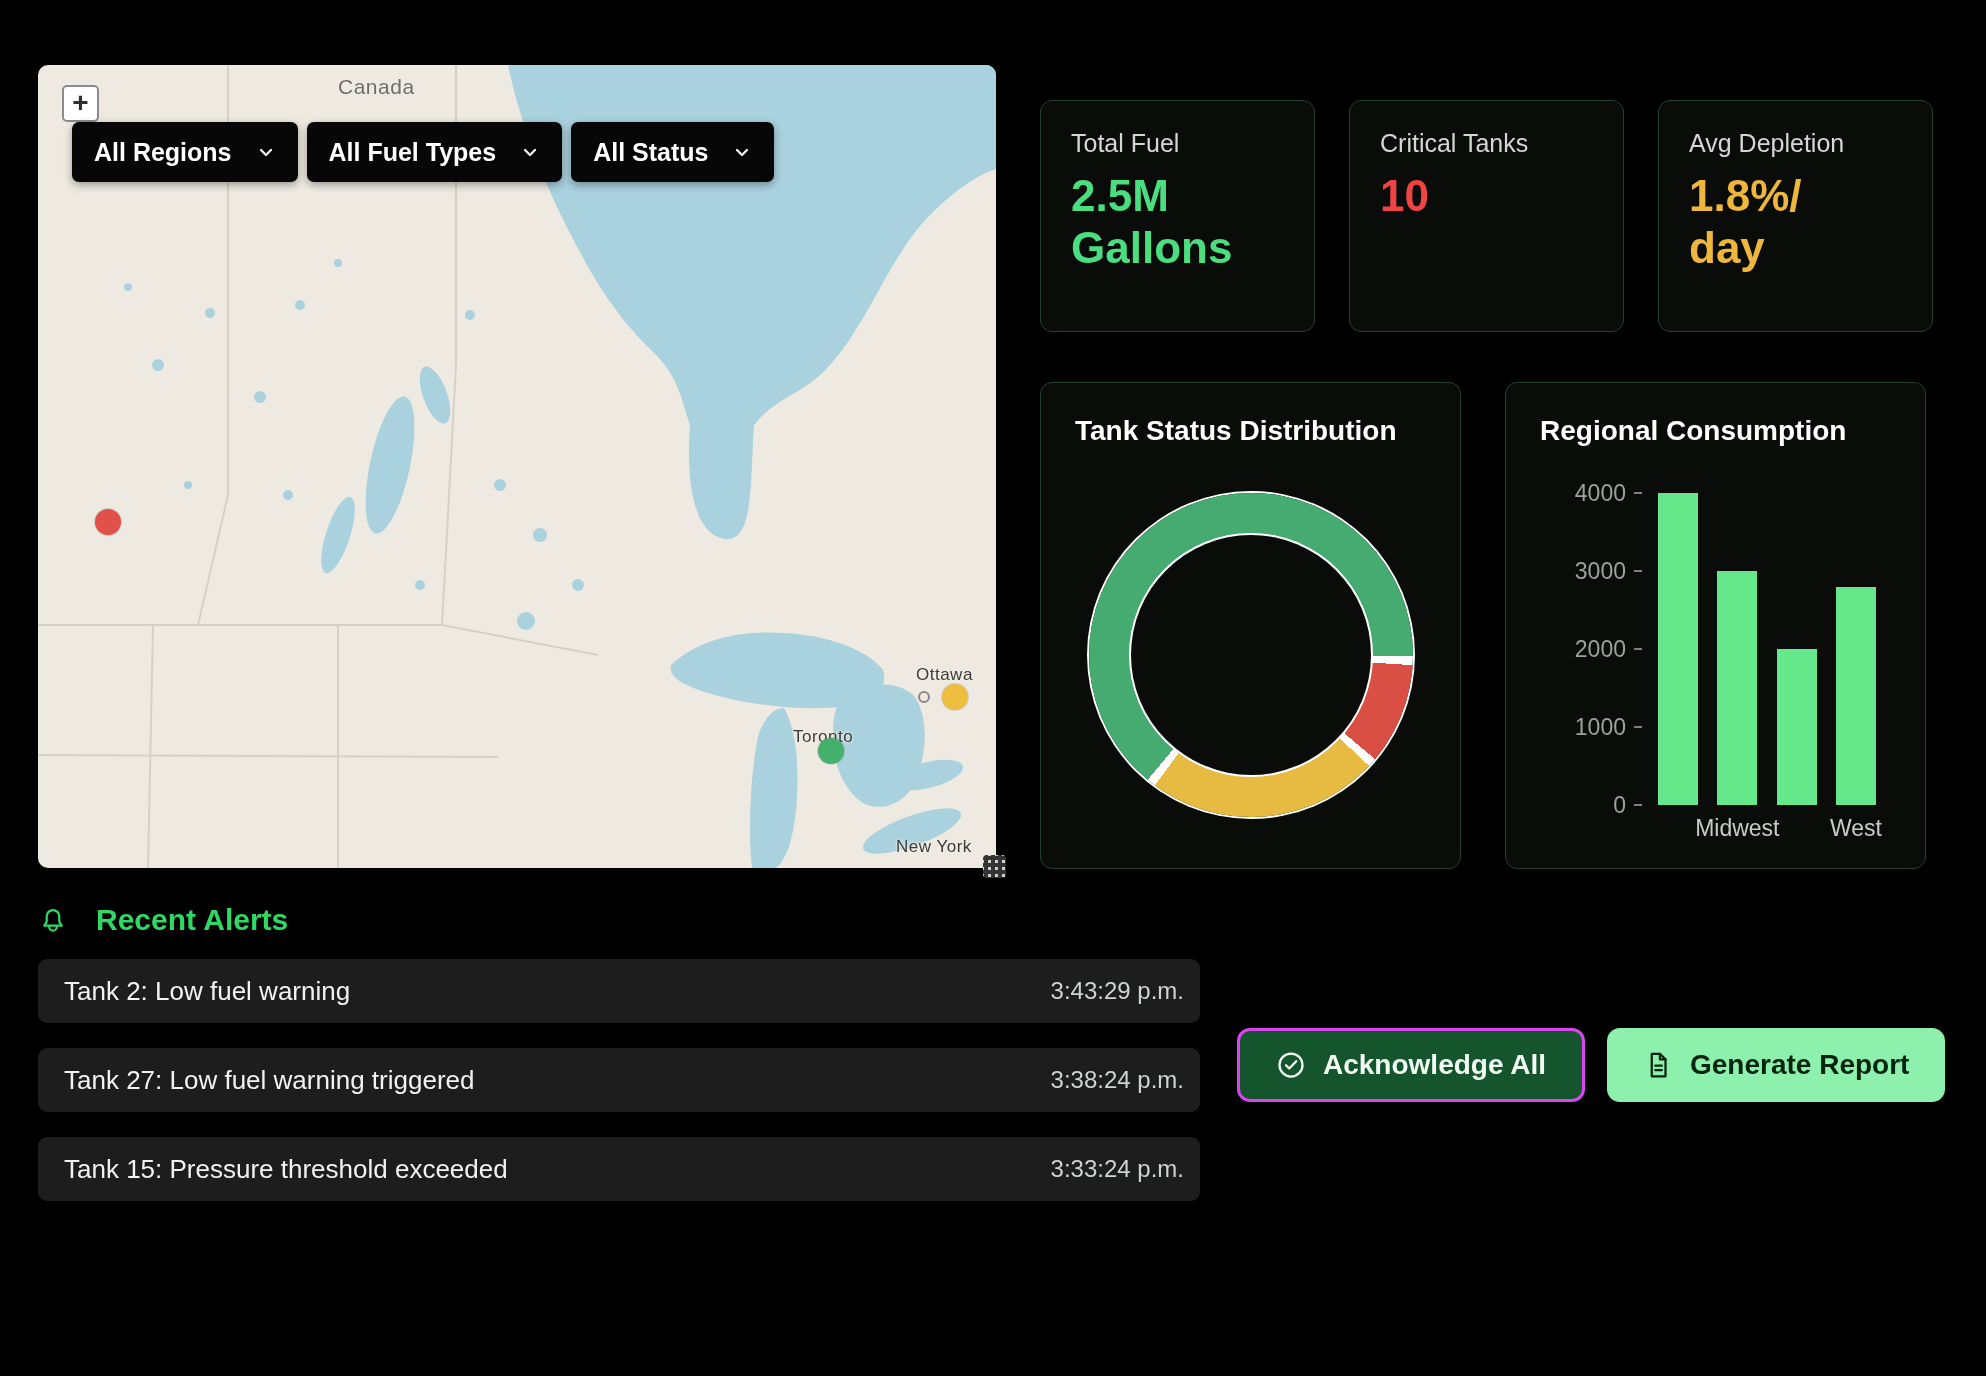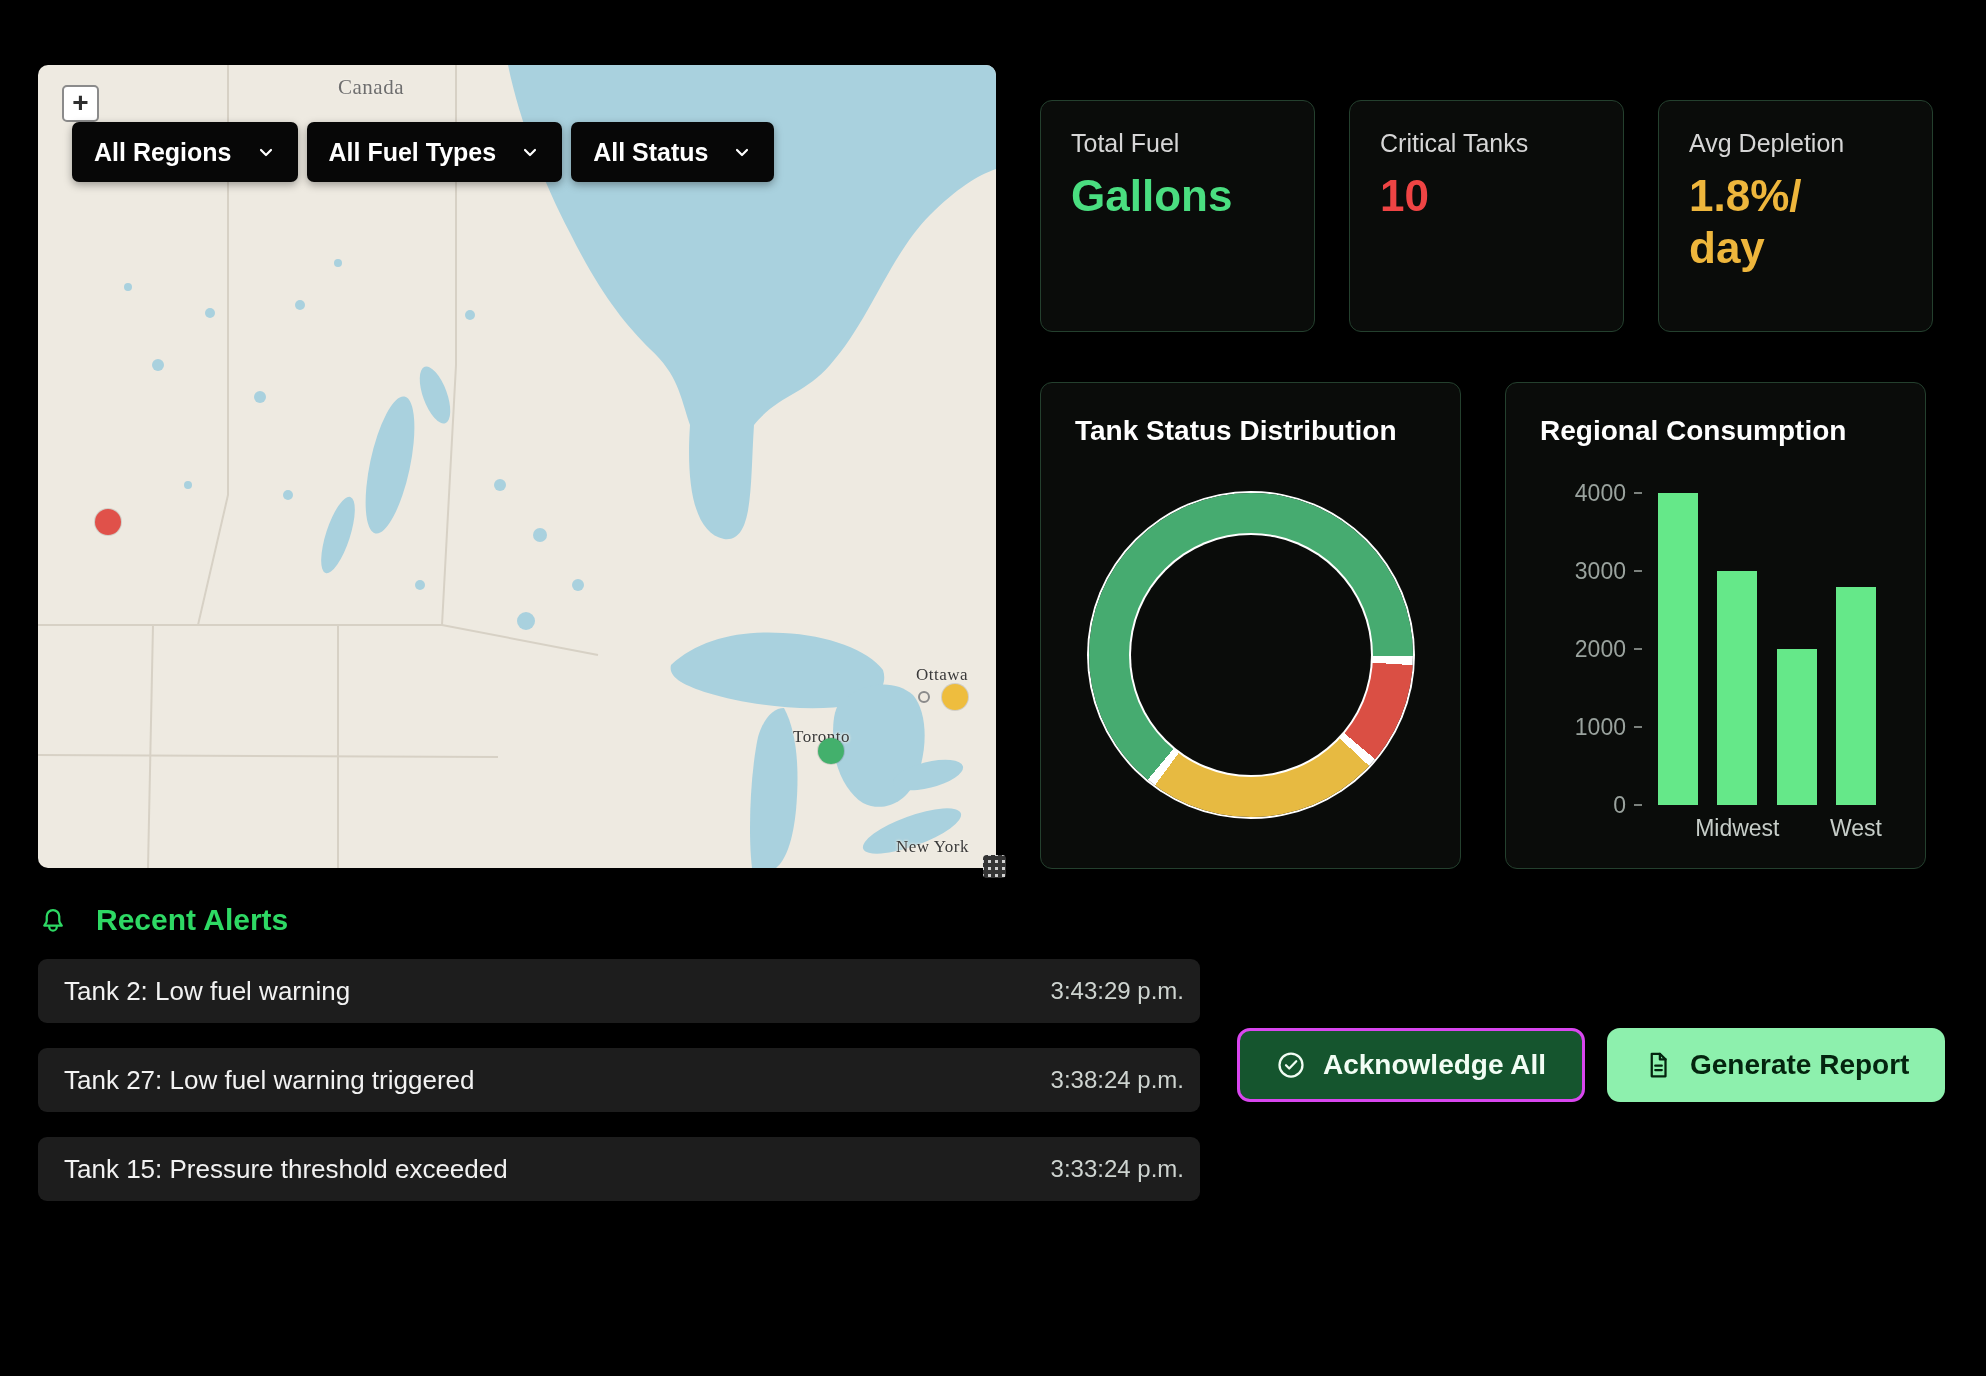--- a/index.html
+++ b/index.html
@@ -17,21 +17,21 @@
   nav a { font-size:29px; color:#f5f5f5; cursor:pointer; text-decoration:none; }
 
   
   .main { display:flex; gap:44px; padding:0 38px; margin-top:65px; }
 
   
   .map-wrap { position:relative; width:958px; height:803px; flex:none; }
   .map-card { position:relative; width:958px; height:803px; border-radius:10px; overflow:hidden; cursor:grab; }
   .map-card svg.basemap { position:absolute; inset:0; display:block; }
   .map-label { position:absolute; color:#6e6e6e; font-size:21px; letter-spacing:.5px;
-               text-shadow:0 0 3px #f3efe7,0 0 3px #f3efe7; z-index:3;font-family:Liberation Serif, serif; }
+               text-shadow:0 0 3px #f3efe7,0 0 3px #f3efe7; z-index:3; }
   .map-label.city { font-size:17px; color:#3a3a3a; font-weight:500; }
   .lbl-canada { left:300px; top:10px; }
   .lbl-ottawa { left:830px; top:600px;margin-left:48px; }
   .lbl-toronto { left:755px; top:662px; }
   .lbl-newyork { left:858px; top:772px; font-size:18px; }
   .marker { position:absolute; width:26px; height:26px; border-radius:50%; z-index:4;
             box-shadow:0 0 0 1px rgba(0,0,0,.12); cursor:pointer; }
   .marker.red { left:57px; top:444px; }
   .marker.yellow { left:904px; top:619px; }
   .marker.green { left:780px; top:673px; }
@@ -186,20 +186,21 @@
         </div>
       </div>
       <div class="resize-handle"></div>
     </div>
 
     <div class="right-col">
       <div class="stats-row">
         <div class="stat-card">
           <div class="stat-label">Total Fuel</div>
           <div class="stat-value" style="color: rgb(74, 222, 128);">
+            <span>2.5M</span>
             <span>Gallons</span>
           </div>
         </div>
         <div class="stat-card">
           <div class="stat-label">Critical Tanks</div>
           <div class="stat-value" style="color: rgb(239, 68, 68);">
             <span>10</span>
             <span></span>
           </div>
         </div>

